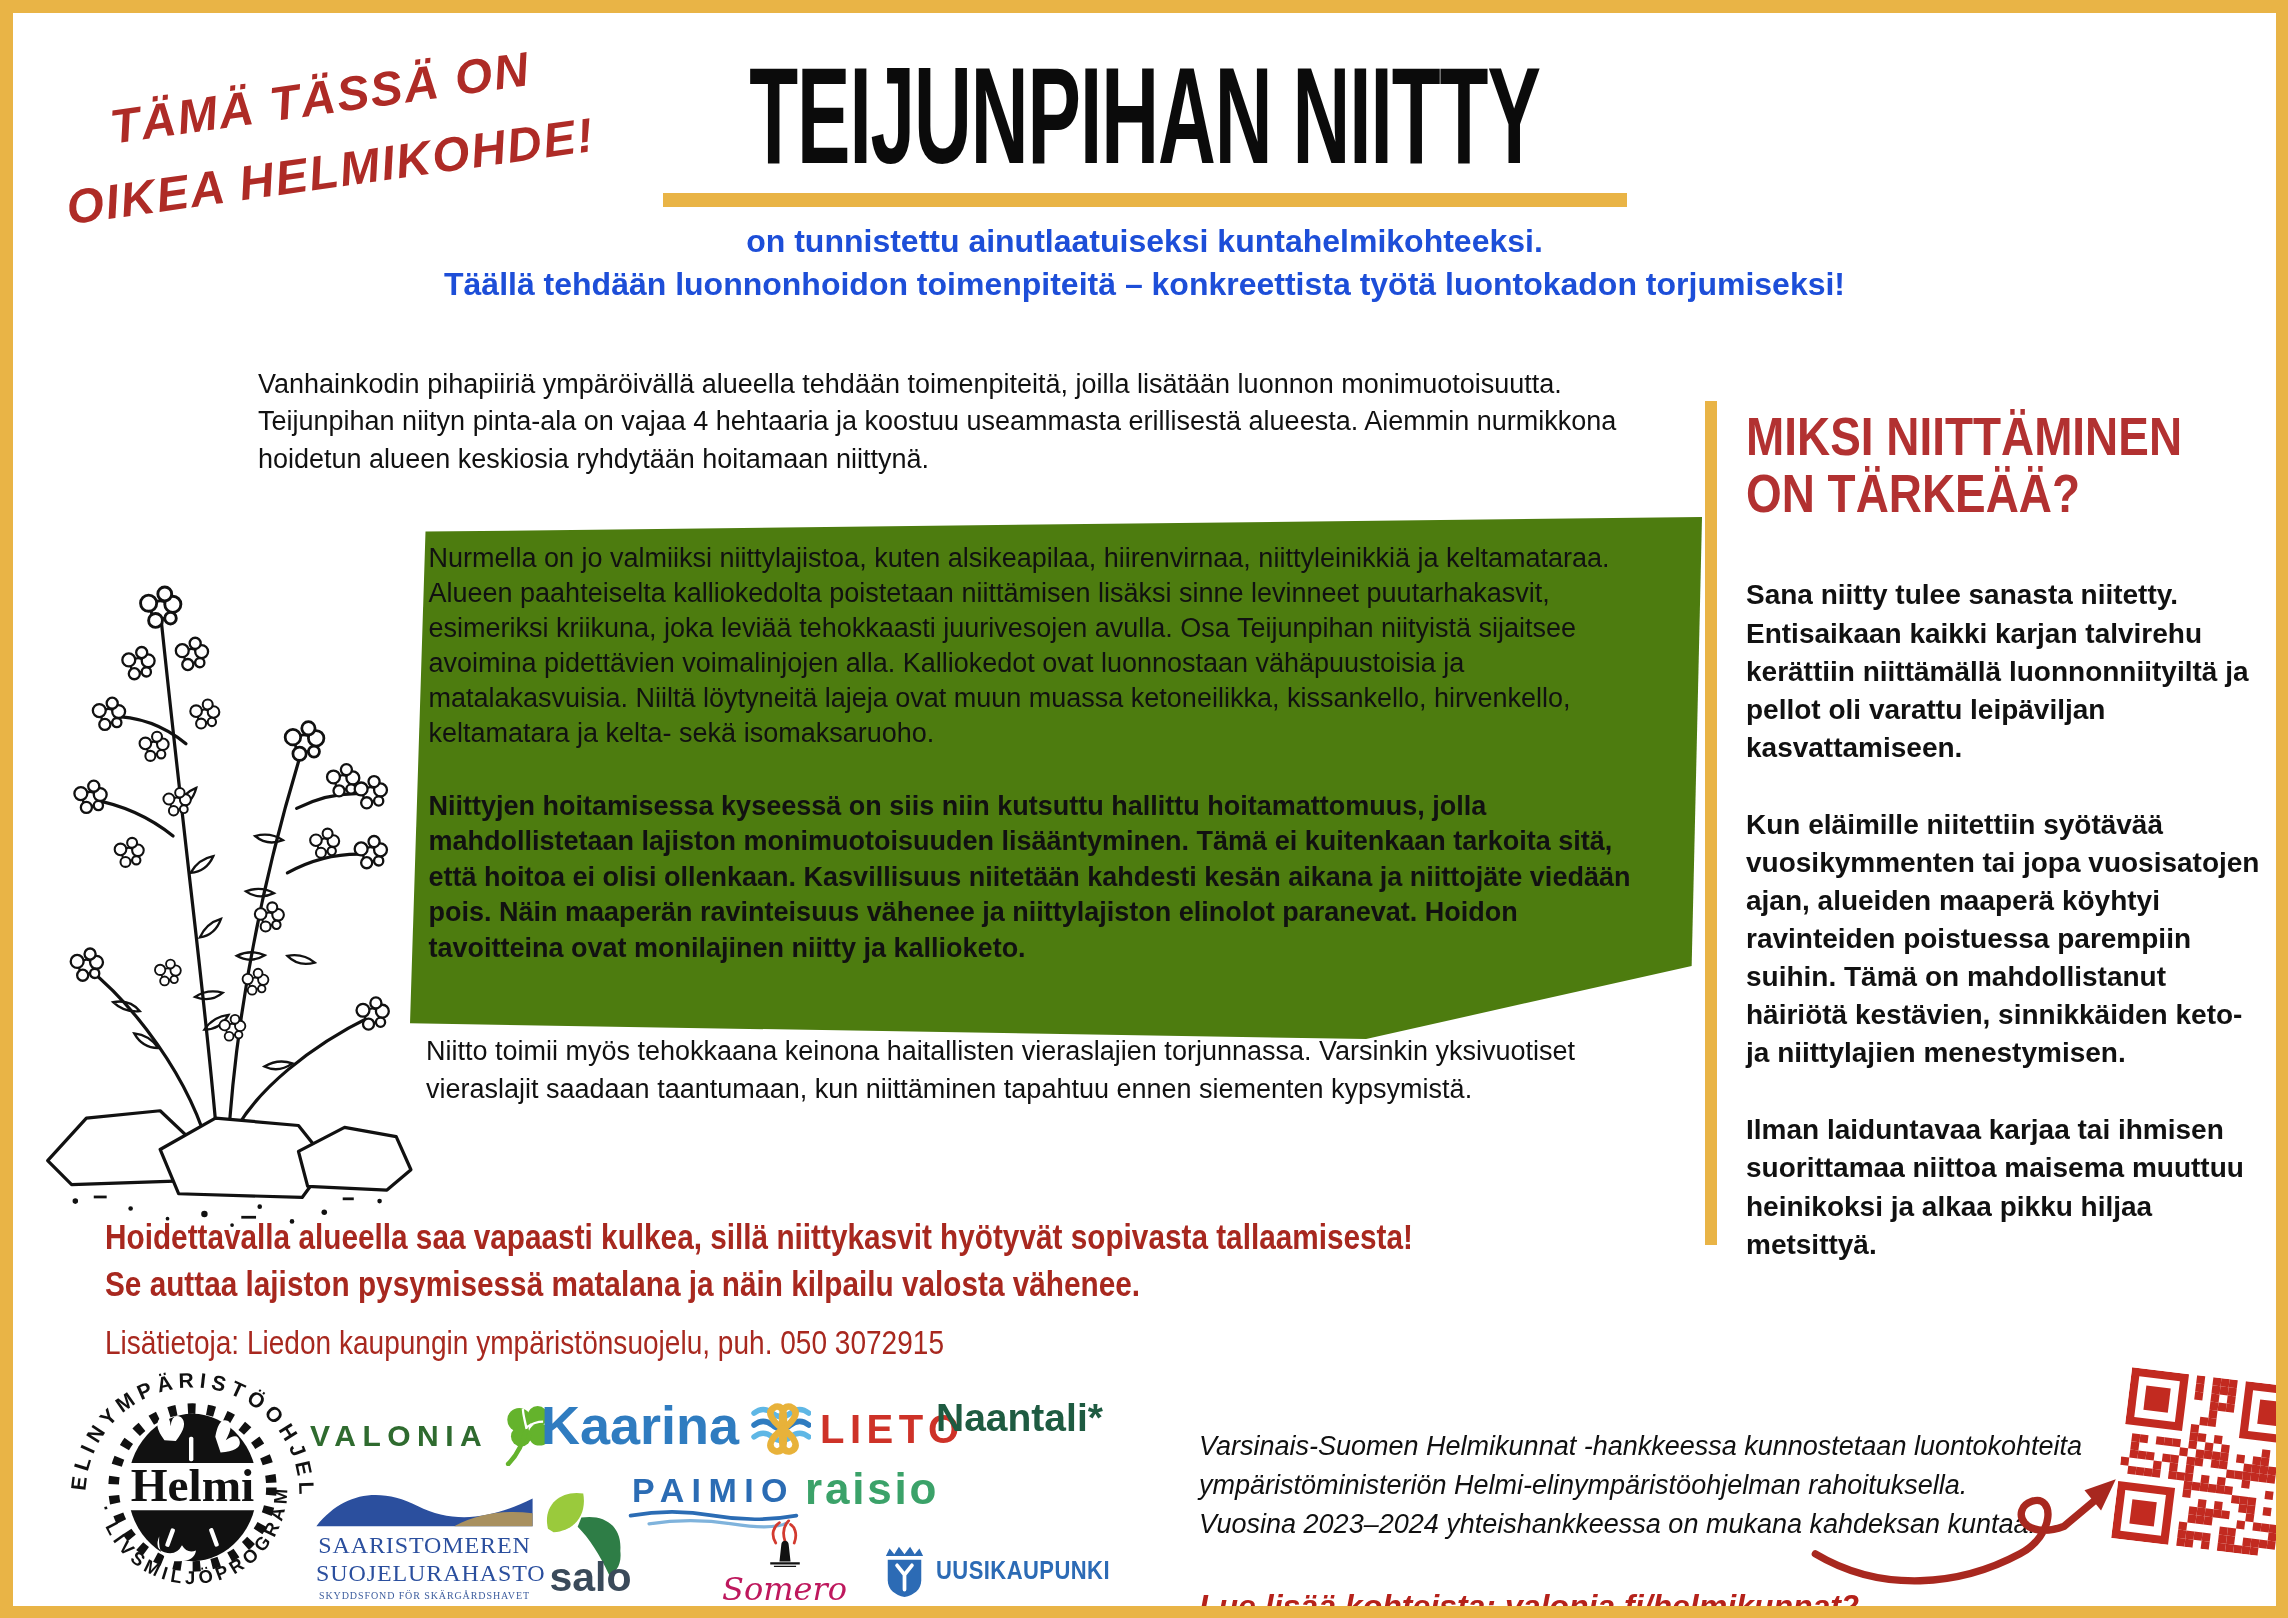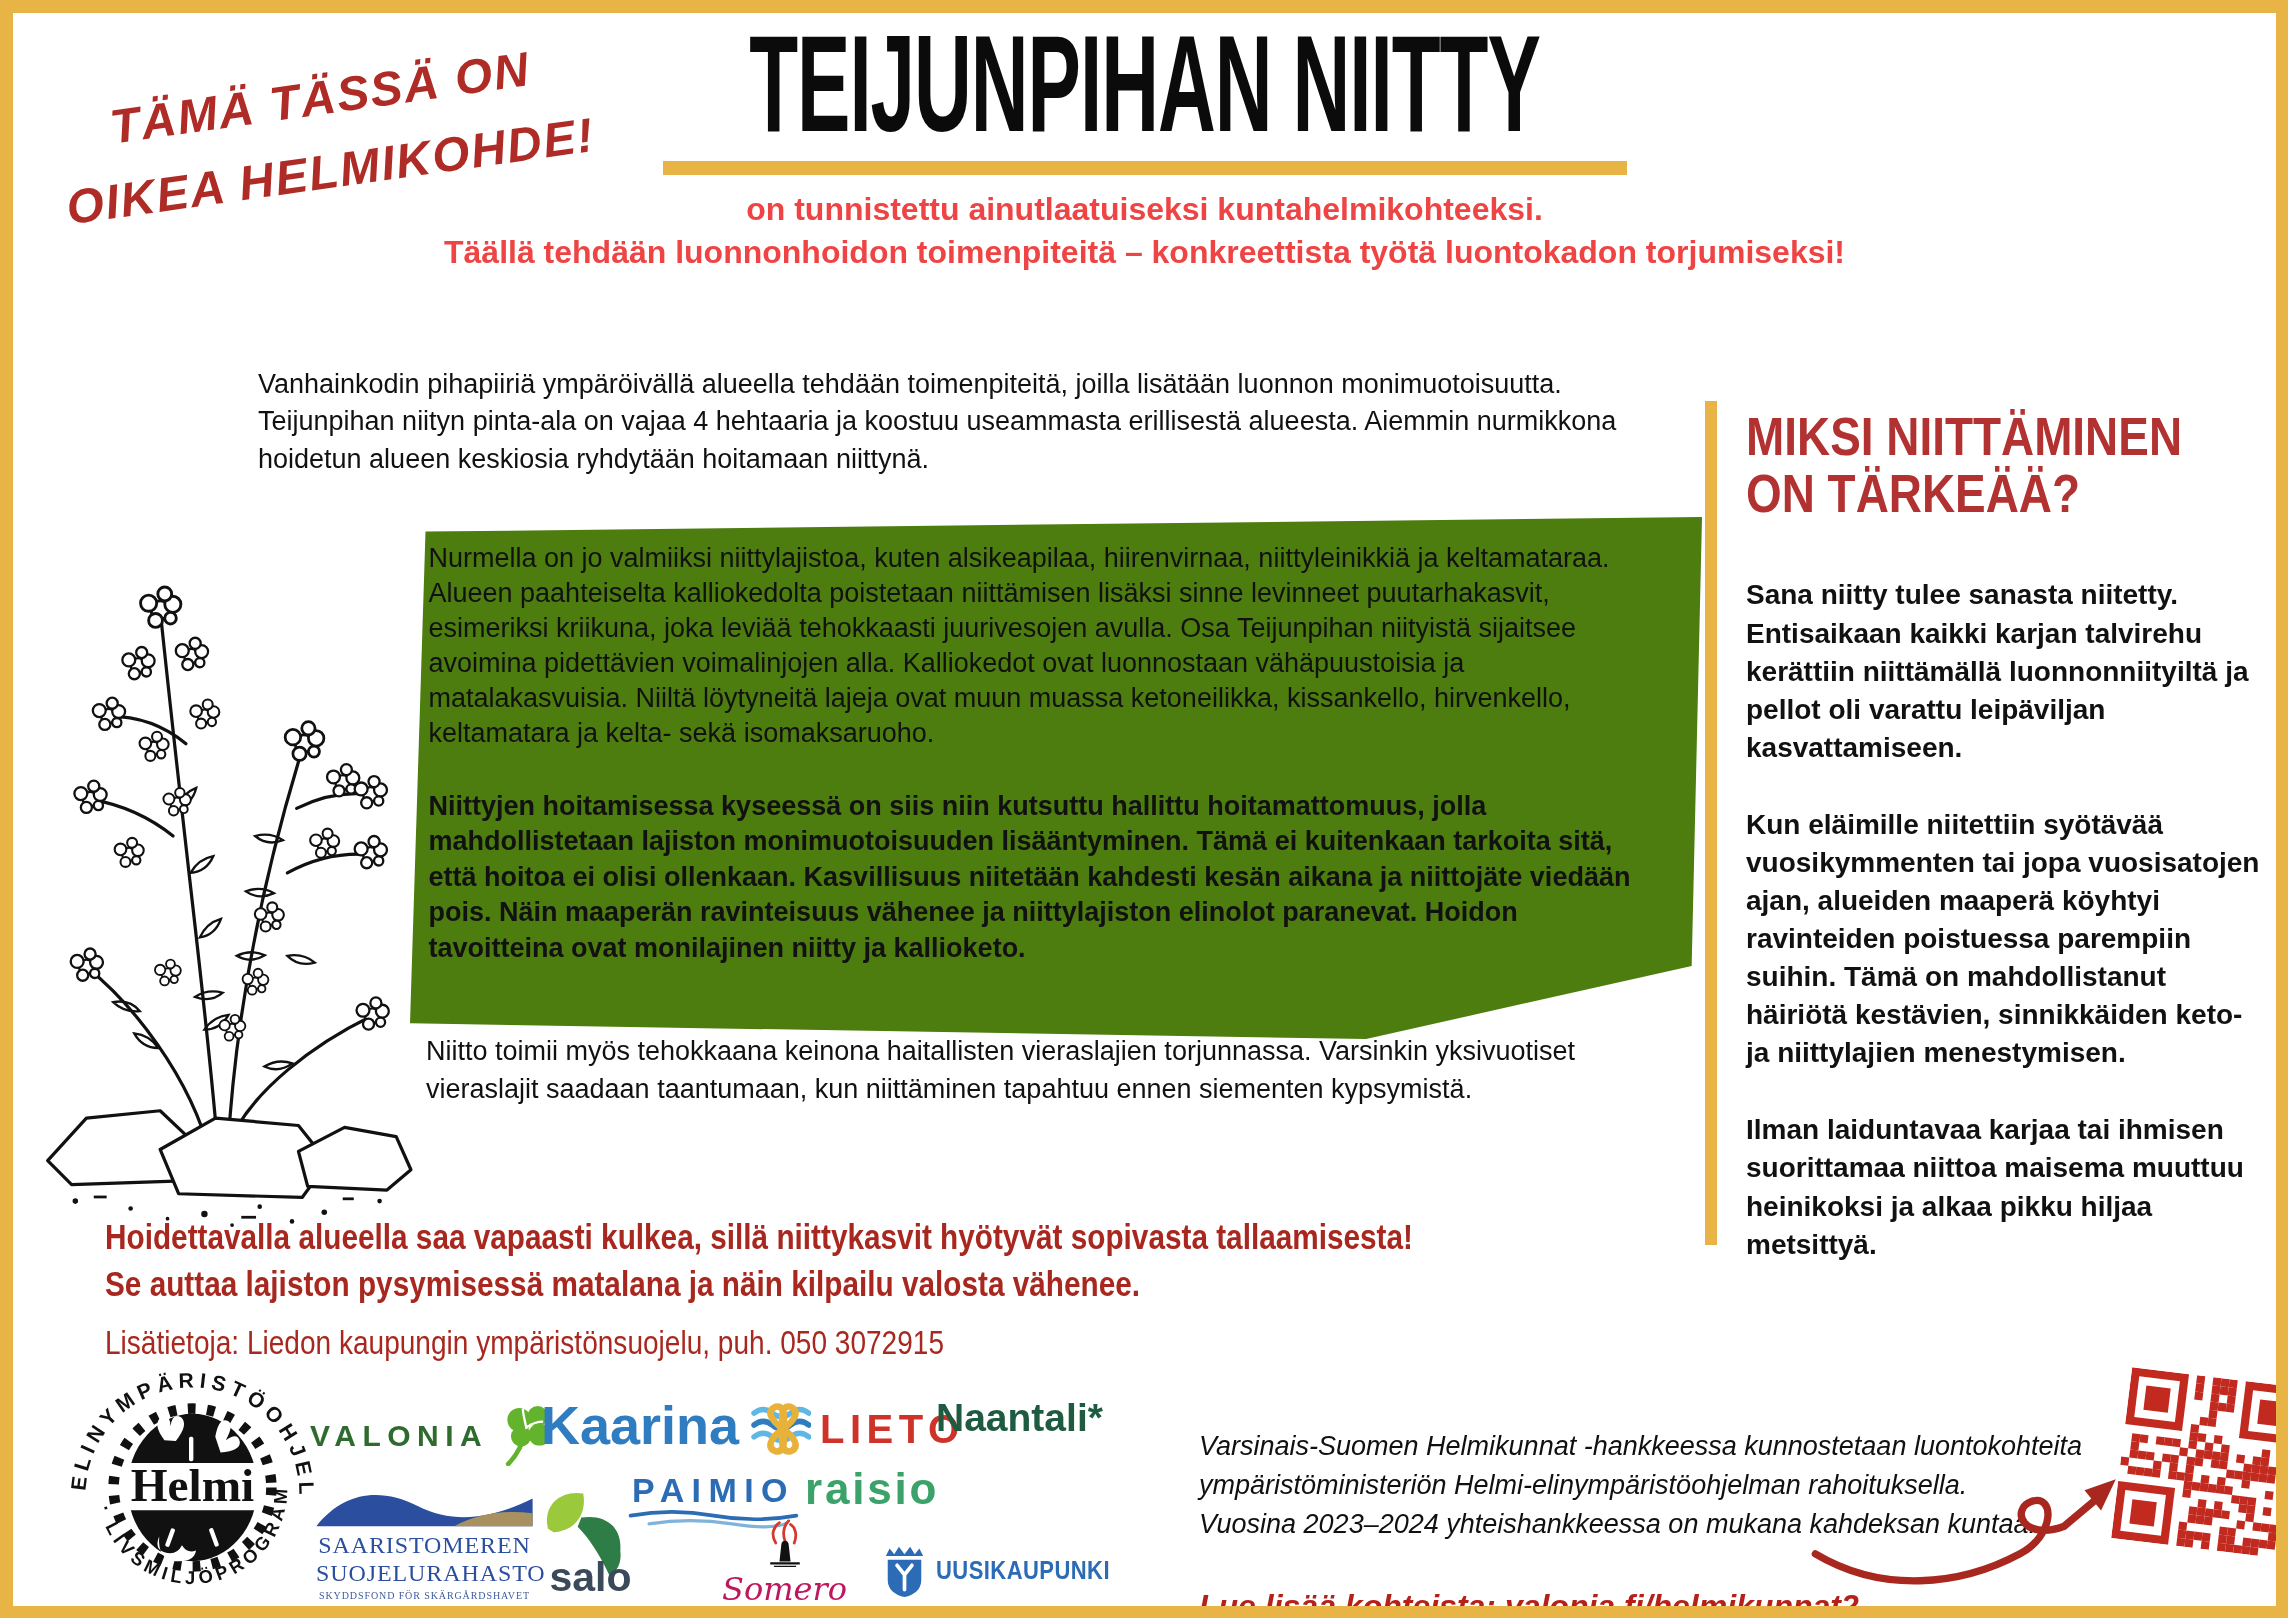--- a/index.html
+++ b/index.html
@@ -4,25 +4,25 @@
 <style>
   html,body{margin:0;padding:0;background:#fff;}
   body{width:2289px;height:1619px;position:relative;font-family:"Liberation Sans",sans-serif;color:#111;}
   .poster{position:absolute;inset:0;border:13px solid #E9B446;box-sizing:border-box;background:#fff;overflow:hidden;}
 
   
   .tagline{position:absolute;left:46px;top:48px;transform:rotate(-8deg);color:#AE2B26;
     font-style:italic;font-weight:bold;font-size:48px;line-height:1.55;text-align:center;letter-spacing:1.8px;}
 
   
-  .header{position:absolute;left:0;right:0;top:1px;text-align:center;}
+  .header{position:absolute;left:0;right:0;top:33px;text-align:center;}
   .title{display:inline-block;font-size:138px;font-weight:bold;line-height:1;white-space:nowrap;
     transform:scaleX(0.58);transform-origin:center;letter-spacing:-1.8px;color:#0b0b0b;}
   .title-underline{width:964px;height:14px;background:#E9B446;margin:9.2px auto 0 auto;}
-  .subtitle{margin-top:13px;font-weight:bold;font-size:32px;line-height:1.35;color:#ef4444;}
+  .subtitle{margin-top:13px;font-weight:bold;font-size:32px;line-height:1.35;color:#1d4ed8;}
 
   
   .intro{position:absolute;left:245px;top:353px;width:1445px;font-size:27px;line-height:1.38;}
   .pink-block{position:absolute;left:397px;top:504px;width:1292px;height:522px;background:#4d7c0f;
     clip-path:polygon(1.2% 2.8%, 100% 0%, 99.2% 86%, 74% 100%, 0% 97%);padding:0;box-sizing:border-box;}
   .pink-inner{padding:24px 55px 0 18.5px;}
   .pink-p{font-size:27px;line-height:1.3;}
   .pink-p-bold{font-size:27px;line-height:1.32;font-weight:bold;margin-top:37px;}
   .outro{position:absolute;left:413px;top:1019px;width:1181px;font-size:27px;line-height:1.42;}
 

